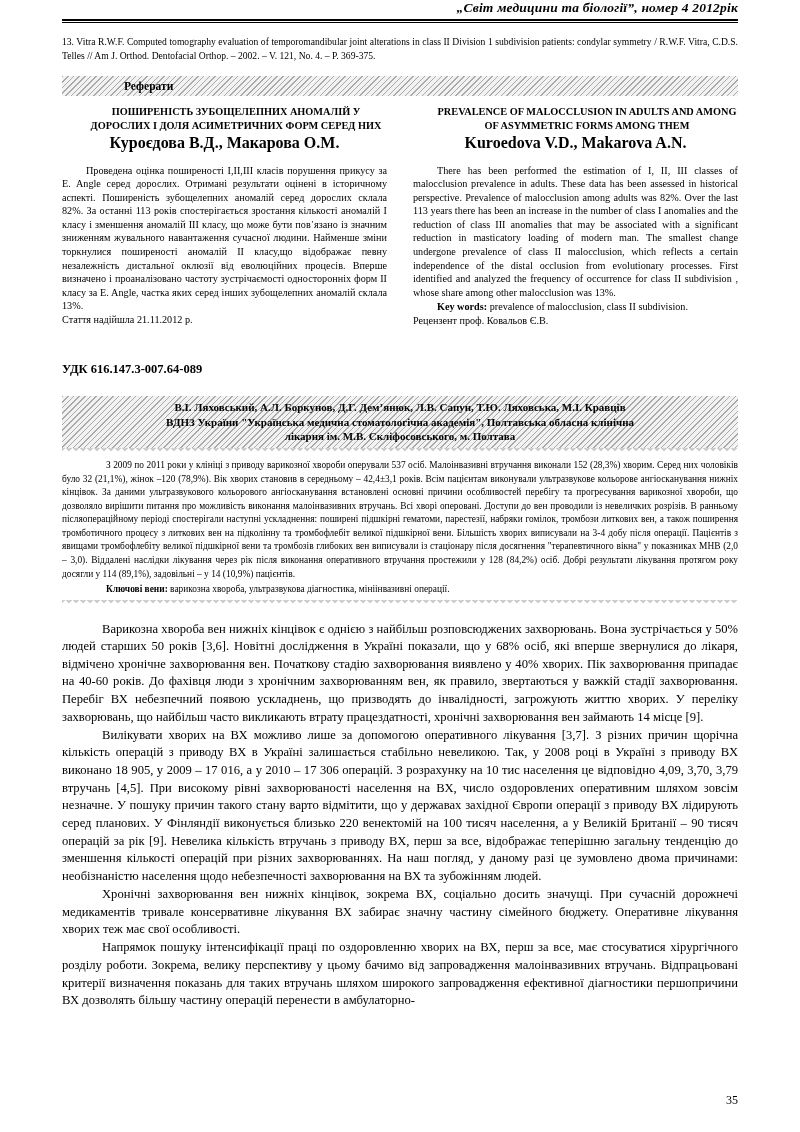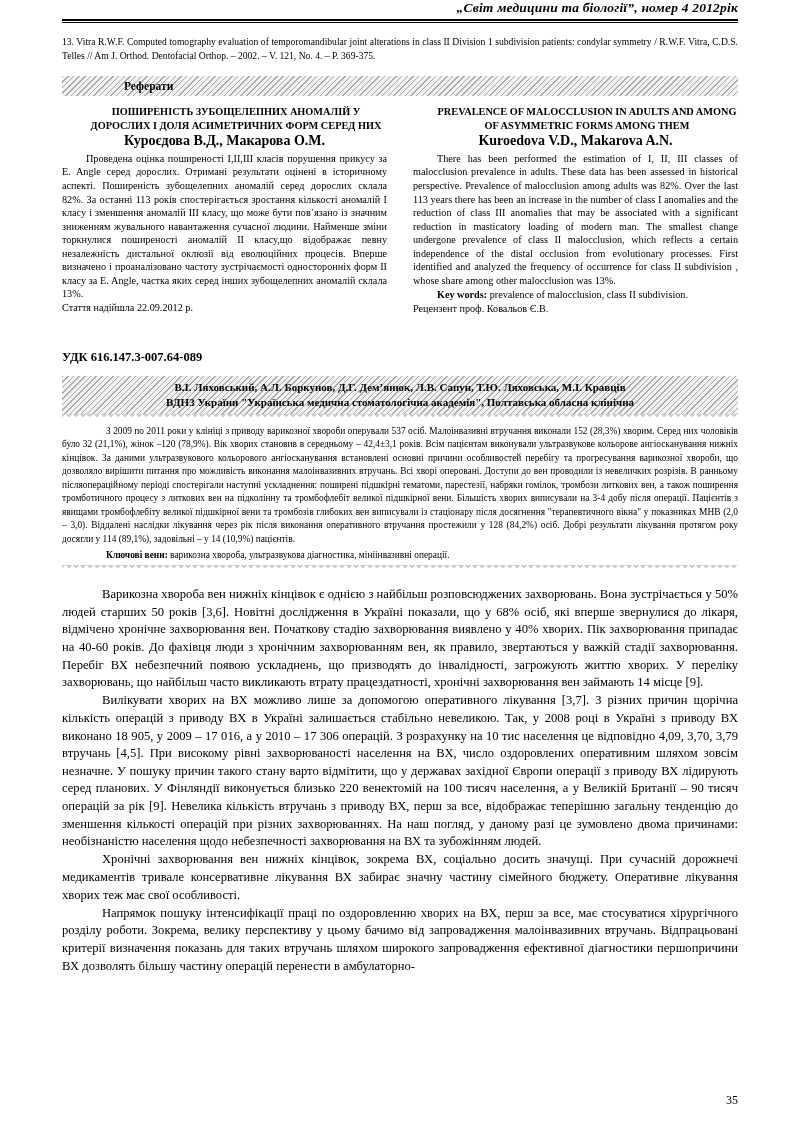--- a/index.html
+++ b/index.html
@@ -95,23 +95,23 @@
   .abs-title {
     text-align: center;
     font-weight: bold;
     font-size: 10.3px;
     line-height: 1.3;
     margin-left: 23px;
   }
   .abs-authors {
     text-align: center;
     font-weight: bold;
-    font-size: 14px;
+    font-size: 16px;
     line-height: 1.35;
-    margin-bottom: 1px;
+    margin-bottom: 10px;
   }
   .abs-body {
     font-size: 10.2px;
     line-height: 1.33;
     text-align: justify;
     text-indent: 24px;
   }
   .abs-keys {
     font-size: 10.2px;
     line-height: 1.33;
@@ -123,21 +123,21 @@
   .abs-foot {
     font-size: 10.2px;
     margin-top: 1px;
   }
 
   
   .udc {
     font-weight: bold;
     font-size: 12.5px;
     margin-top: 36px;
-    margin-bottom: 11px;
+    margin-bottom: 19px;
   }
 
   
   .art-title {
     text-align: center;
     font-weight: bold;
     font-size: 13.2px;
     line-height: 1.28;
     margin-top: 12px;
     margin-bottom: 4px;
@@ -209,38 +209,39 @@
     <div class="hatch-band">
       <div class="band-title">Реферати</div>
     </div>
 
     <div class="abs-wrap">
 
       <div class="abs-col">
         <div class="abs-title">ПОШИРЕНІСТЬ ЗУБОЩЕЛЕПНИХ АНОМАЛІЙ У ДОРОСЛИХ І ДОЛЯ АСИМЕТРИЧНИХ ФОРМ СЕРЕД НИХ</div>
         <div class="abs-authors">Куроєдова В.Д., Макарова О.М.</div>
         <div class="abs-body">Проведена оцінка поширеності I,II,III класів порушення прикусу за E. Angle серед дорослих. Отримані результати оцінені в історичному аспекті. Поширеність зубощелепних аномалій серед дорослих склала 82%. За останні 113 років спостерігається зростання кількості аномалій I класу і зменшення аномалій III класу, що може бути пов᾽язано із значним зниженням жувального навантаження сучасної людини. Найменше зміни торкнулися поширеності аномалій II класу,що відображає певну незалежність дистальної оклюзії від еволюційних процесів. Вперше визначено і проаналізовано частоту зустрічаємості односторонніх форм II класу за E. Angle, частка яких серед інших зубощелепних аномалій склала 13%.</div>
-        <div class="abs-foot">Стаття надійшла 22.09.2012 р.</div>
+        <div class="abs-foot">Стаття надійшла 21.11.2012 р.</div>
       </div>
 
       <div class="abs-col">
         <div class="abs-title">PREVALENCE OF MALOCCLUSION IN ADULTS AND AMONG OF ASYMMETRIC FORMS AMONG THEM</div>
         <div class="abs-authors">Kuroedova V.D.,  Makarova A.N.</div>
         <div class="abs-body">There has been performed the estimation of I, II, III classes of malocclusion prevalence in adults. These data has been assessed in historical perspective. Prevalence of malocclusion among adults was 82%. Over the last 113 years there has been an increase in the number of class I anomalies and the reduction of class III anomalies that may be associated with a significant reduction in masticatory loading of modern man. The smallest change undergone prevalence of class II malocclusion, which reflects a certain independence of the distal occlusion from evolutionary processes. First identified and analyzed the frequency of occurrence for class II subdivision , whose share among other malocclusion was 13%.</div>
         <div class="abs-keys"><b>Key words:</b><span> prevalence of malocclusion, class II subdivision.</span></div>
         <div class="abs-foot">Рецензент проф. Ковальов Є.В.</div>
       </div>
 
     </div>
 
     <div class="udc">УДК 616.147.3-007.64-089</div>
 
     <div class="hatch-band">
       <div class="hatch-authors">В.І. Ляховський, А.Л. Боркунов,  Д.Г. Дем’янюк,  Л.В. Сапун, Т.Ю. Ляховська,  М.І. Кравців</div>
       <div class="hatch-authors">ВДНЗ України "Українська медична стоматологічна академія", Полтавська обласна клінічна</div>
+      <div class="hatch-authors">лікарня ім. М.В. Скліфосовського, м. Полтава</div>
     </div>
 
 
     <div class="zigzag"></div>
     <div class="resume">З 2009 по 2011 роки у клініці з приводу варикозної хвороби оперували 537 осіб. Малоінвазивні втручання виконали 152 (28,3%) хворим. Серед них чоловіків було 32 (21,1%), жінок –120 (78,9%). Вік хворих становив в середньому – 42,4±3,1 років. Всім пацієнтам виконували ультразвукове кольорове ангіосканування нижніх кінцівок. За даними ультразвукового кольорового ангіосканування встановлені основні причини особливостей перебігу та прогресування варикозної хвороби, що дозволяло вирішити питання про можливість виконання малоінвазивних втручань. Всі хворі оперовані. Доступи до вен проводили із невеличких розрізів. В ранньому післяопераційному періоді спостерігали наступні ускладнення: поширені підшкірні гематоми, парестезії, набряки гомілок, тромбози литкових вен, а також поширення тромботичного процесу з литкових вен на підколінну та тромбофлебіт великої підшкірної вени. Більшість хворих виписували на 3-4 добу після операції. Пацієнтів з явищами тромбофлебіту великої підшкірної вени та тромбозів глибоких вен виписували із стаціонару після досягнення "терапевтичного вікна" у показниках МНВ (2,0 – 3,0). Віддалені наслідки лікування через рік після виконання оперативного втручання простежили у 128 (84,2%) осіб. Добрі результати лікування протягом року досягли у 114 (89,1%), задовільні – у 14 (10,9%) пацієнтів.</div>
     <div class="resume-keys"><b>Ключові вени:</b><span> варикозна хвороба, ультразвукова діагностика, мініінвазивні операції.</span></div>
     <div class="zigzag"></div>
 
     <div class="body-text">
       <p>Варикозна хвороба вен нижніх кінцівок є однією з найбільш розповсюджених захворювань. Вона зустрічається у 50% людей старших 50 років [3,6]. Новітні дослідження в Україні показали, що у 68% осіб, які вперше звернулися до лікаря, відмічено хронічне захворювання вен. Початкову стадію захворювання виявлено у 40% хворих. Пік захворювання припадає на 40-60 років. До фахівця люди з хронічним захворюванням вен, як правило, звертаються у важкій стадії захворювання. Перебіг ВХ небезпечний появою ускладнень, що призводять до інвалідності, загрожують життю хворих. У переліку захворювань, що найбільш часто викликають втрату працездатності, хронічні захворювання вен займають 14 місце [9].</p>

